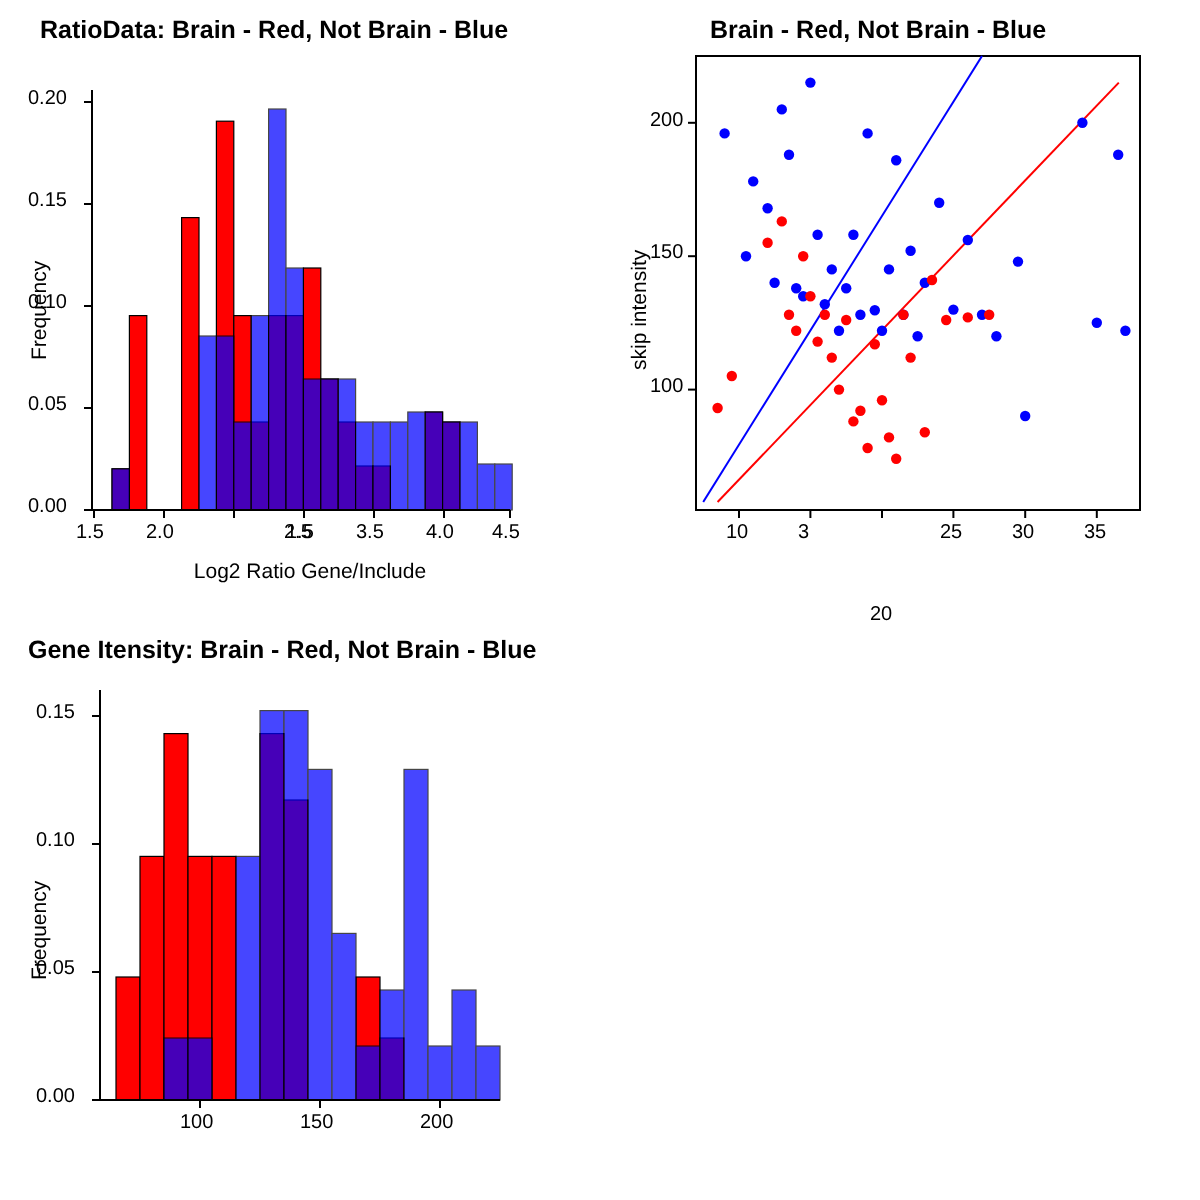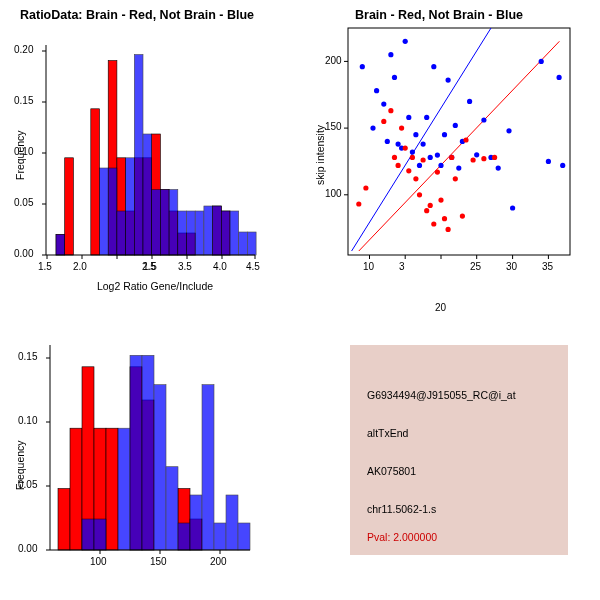--- a/index.html
+++ b/index.html
@@ -214,20 +214,21 @@
     <div class="tick" style="position:absolute;left:206px;top:261px;">30</div>
     <div class="tick" style="position:absolute;left:242px;top:261px;">35</div>
 
     <div class="tick" style="position:absolute;left:25px;top:188px;">100</div>
     <div class="tick" style="position:absolute;left:25px;top:121px;">150</div>
     <div class="tick" style="position:absolute;left:25px;top:55px;">200</div>
 
   </div>
 
   <div class="panel" style="left:0;top:300px;width:300px;height:300px;">
+    <div class="title" style="position:absolute;left:14px;top:18px;">Gene Itensity: Brain - Red, Not Brain - Blue</div>
 
     <div style="position:absolute;left:14px;top:190px;">
       <div class="vlabel">Frequency</div>
     </div>
 
     <svg width="300" height="300" style="position:absolute;left:0;top:0;">
 
       <g>
         <rect x="58" y="188.5" width="12" height="61.5" fill="#ff0000" stroke="#000" stroke-width="0.6"></rect>
         <rect x="70" y="128.2" width="12" height="121.8" fill="#ff0000" stroke="#000" stroke-width="0.6"></rect>
@@ -276,21 +277,14 @@
     <div class="tick" style="position:absolute;left:150px;top:256px;">150</div>
     <div class="tick" style="position:absolute;left:210px;top:256px;">200</div>
 
     <div class="tick" style="position:absolute;left:18px;top:243px;">0.00</div>
     <div class="tick" style="position:absolute;left:18px;top:179px;">0.05</div>
     <div class="tick" style="position:absolute;left:18px;top:115px;">0.10</div>
     <div class="tick" style="position:absolute;left:18px;top:51px;">0.15</div>
 
   </div>
 
-  <div class="panel infobox" style="left:350px;top:345px;width:218px;height:210px;">
-    <div class="info-line" style="position:absolute;left:17px;top:44px;">G6934494@J915055_RC@i_at</div>
-    <div class="info-line" style="position:absolute;left:17px;top:82px;">altTxEnd</div>
-    <div class="info-line" style="position:absolute;left:17px;top:120px;">AK075801</div>
-    <div class="info-line" style="position:absolute;left:17px;top:158px;">chr11.5062-1.s</div>
-    <div class="info-pval" style="position:absolute;left:17px;top:186px;">Pval: 2.000000</div>
-  </div>
 
 </div>
 
 </body></html>

